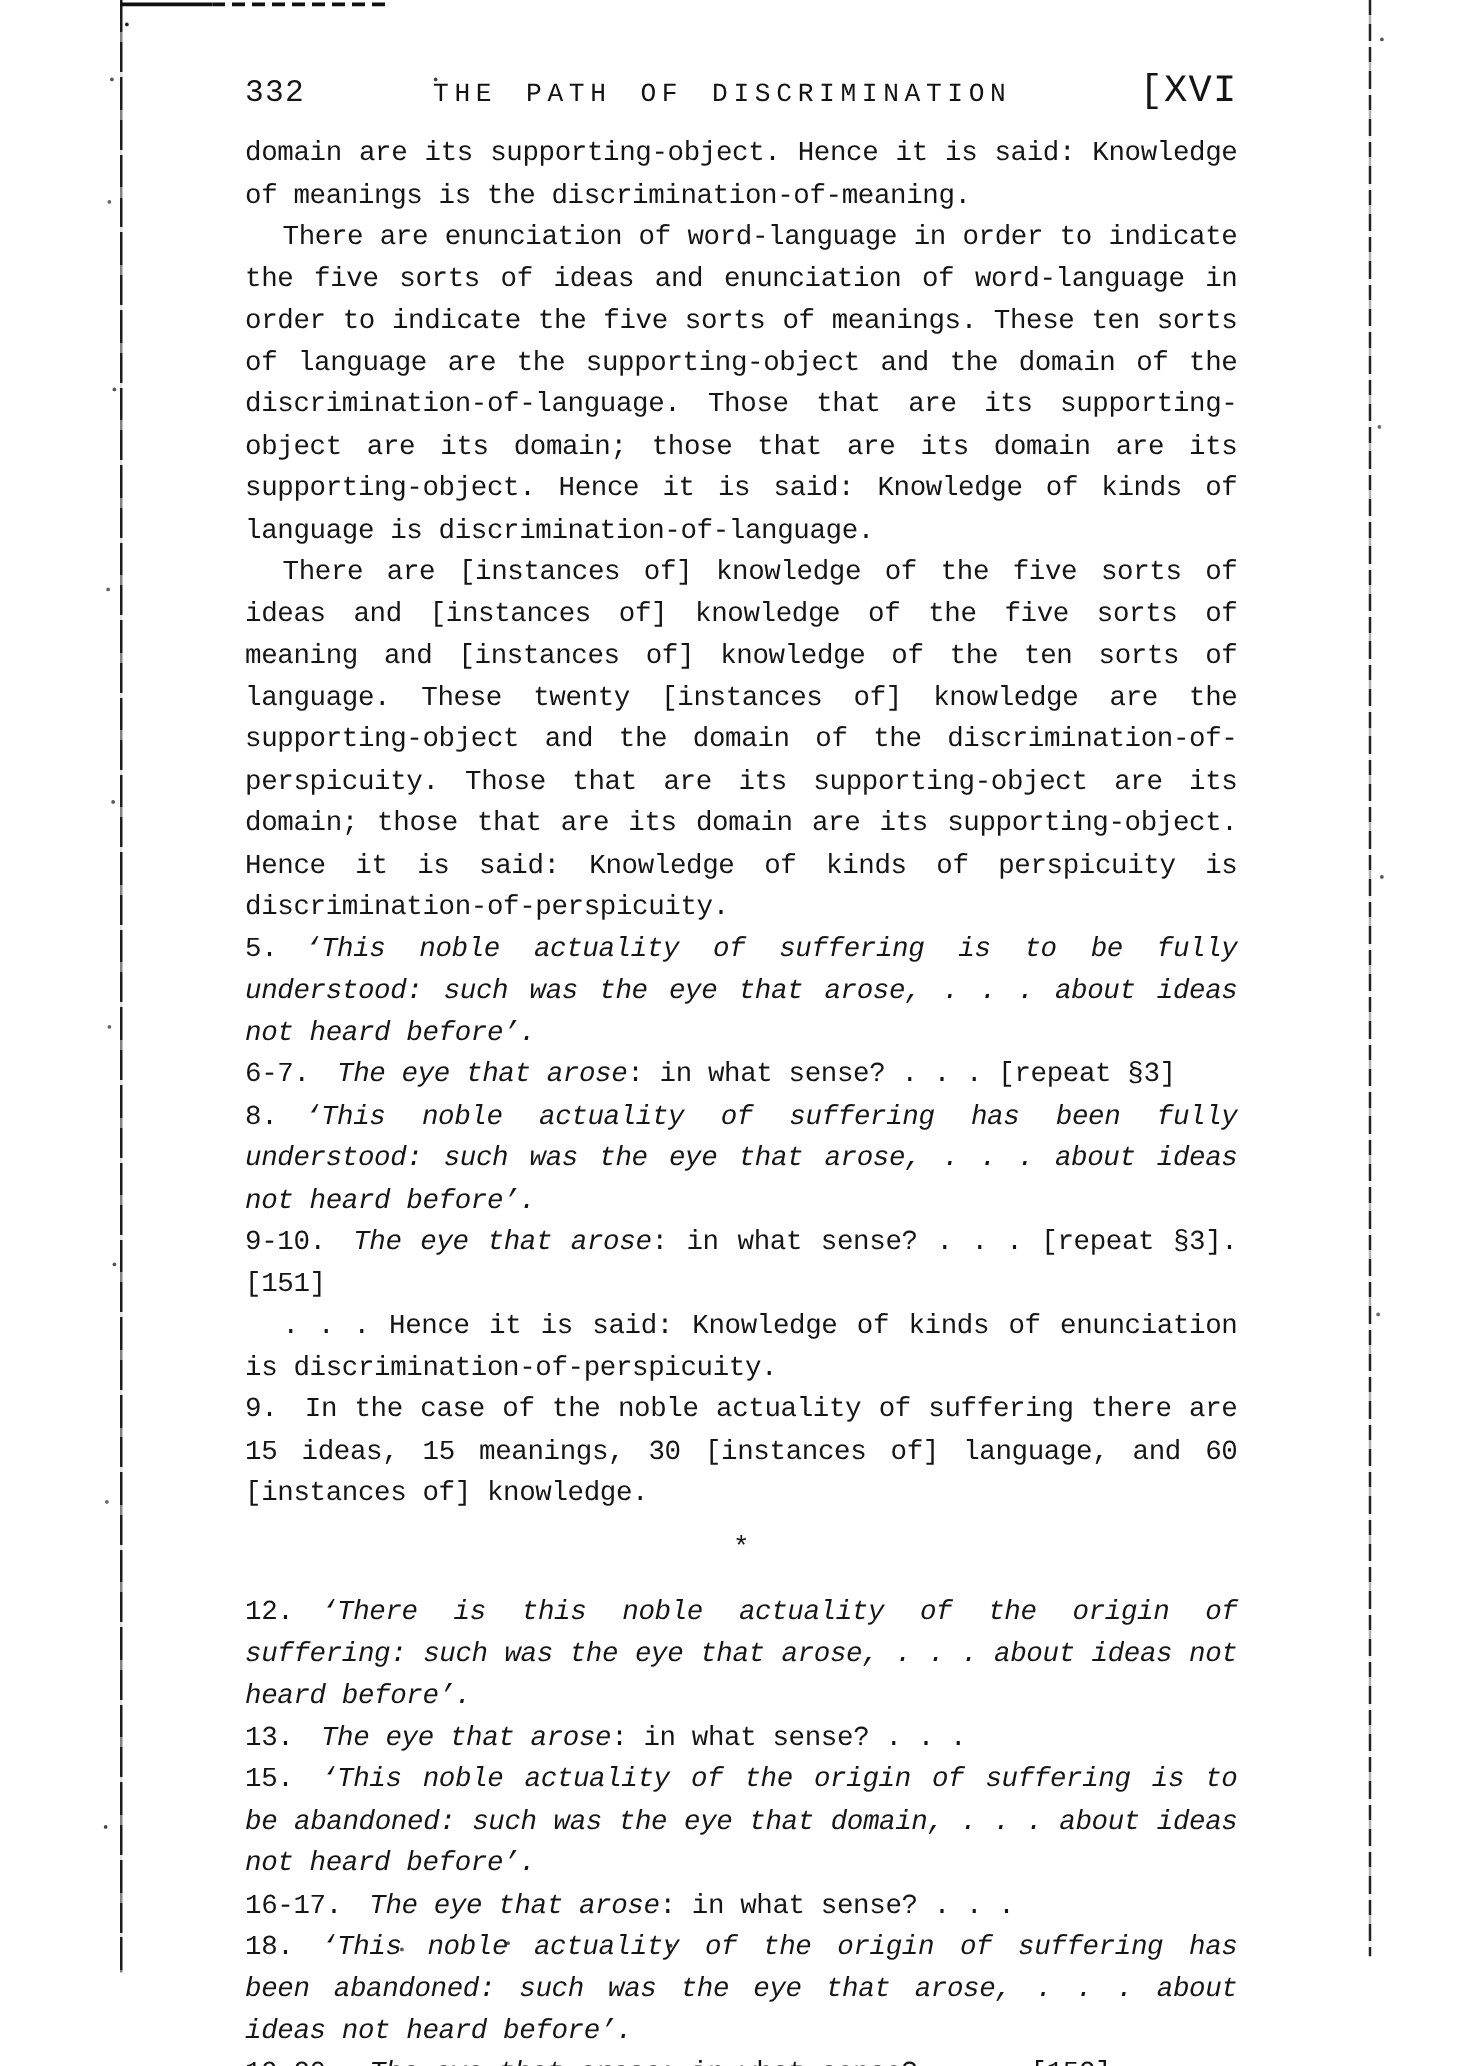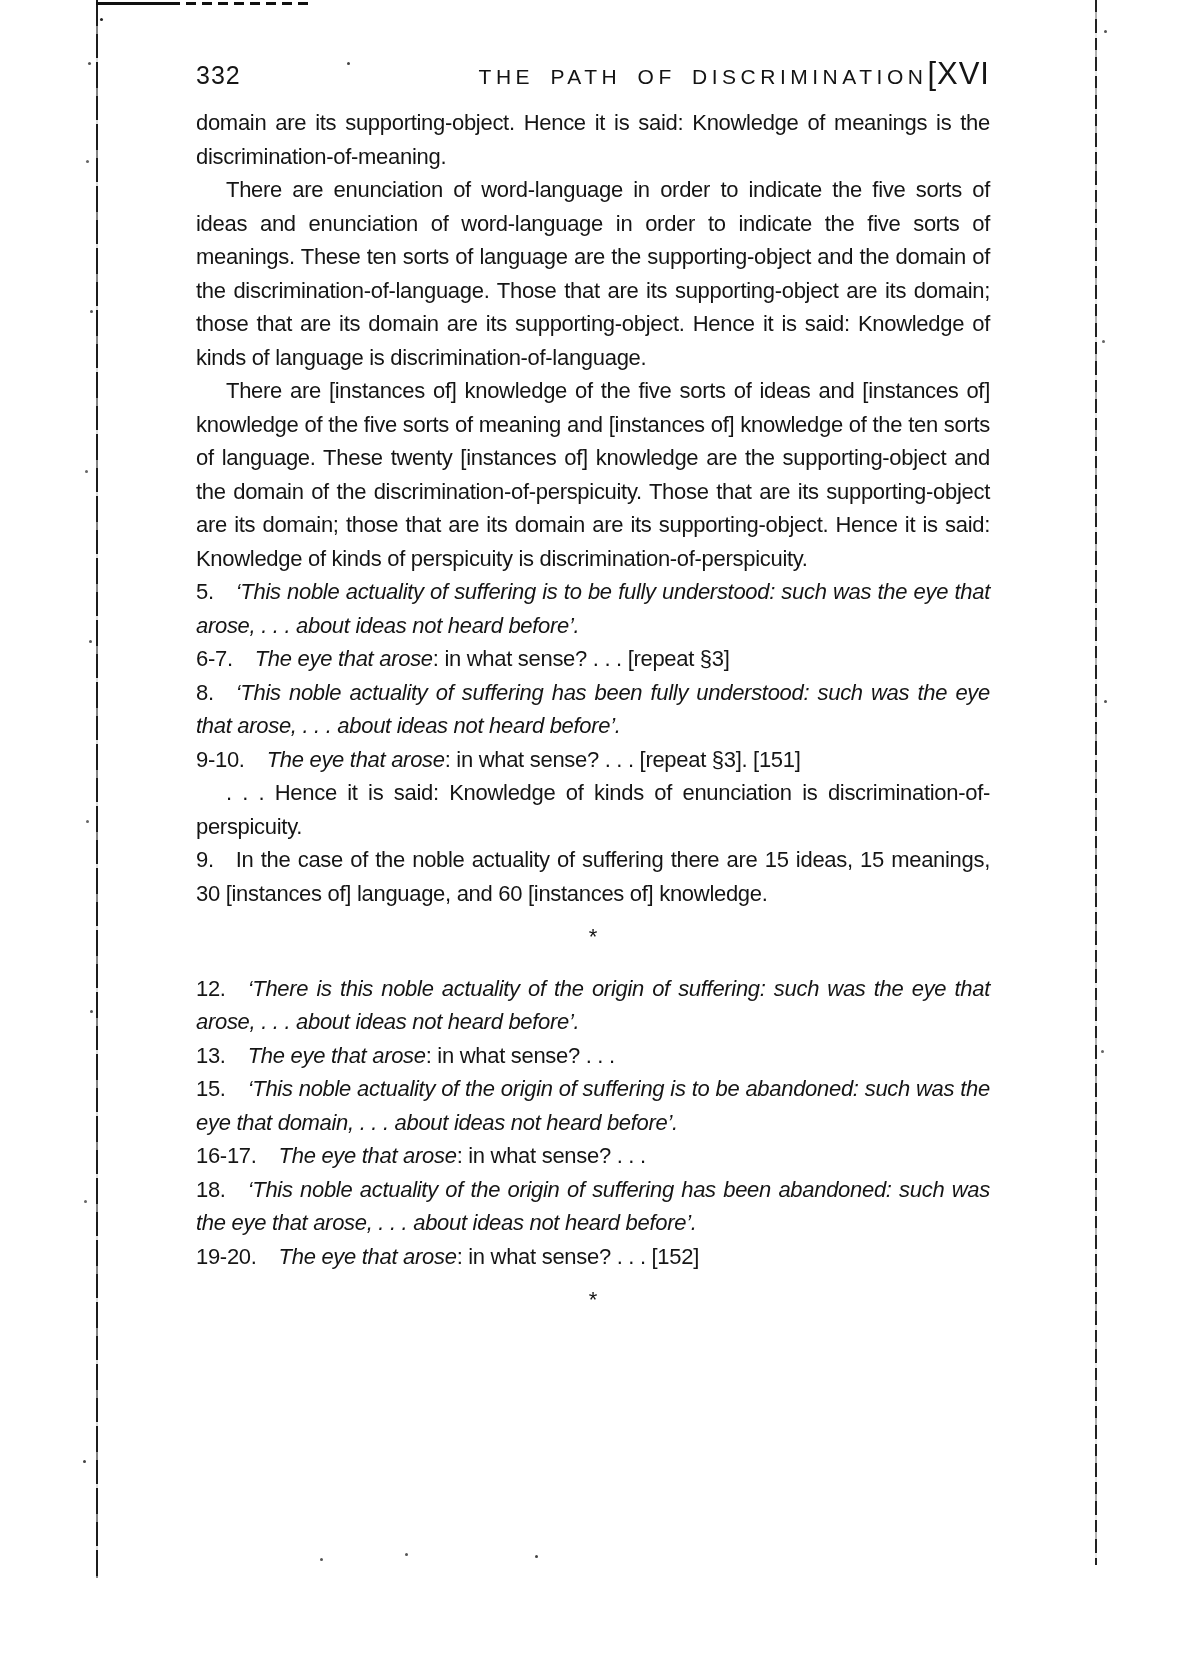--- a/index.html
+++ b/index.html
@@ -2,21 +2,21 @@
 <html><head>
 <meta charset="utf-8">
 <style>
   html, body { margin: 0; padding: 0; background: #ffffff; }
 
   .scan-page {
     position: relative;
     width: 1184px;
     height: 1653px;
     background: #ffffff;
-    font-family: Liberation Sans, sans-serif;
+    font-family: Liberation Mono, monospace;
     color: #151515;
     overflow: hidden;
   }
 
   
   .rule-left {
     position: absolute;
     left: 96px; top: 0;
     width: 2px; height: 1578px;
     background: repeating-linear-gradient(
@@ -83,21 +83,21 @@
   .page-header {
     position: absolute;
     top: 56px; left: 196px;
     width: 794px;
     display: flex;
     align-items: baseline;
   }
   .page-number { font-size: 25px; letter-spacing: 1px; }
   .book-title {
     flex: 1;
-    text-align: right;
+    text-align: center;
     font-size: 21px;
     letter-spacing: 4.5px;
     word-spacing: 6px;
     color: #131313;
   }
   .chapter-marker { font-size: 31px; letter-spacing: 1px; }
 
   
   .page-body {
     position: absolute;

